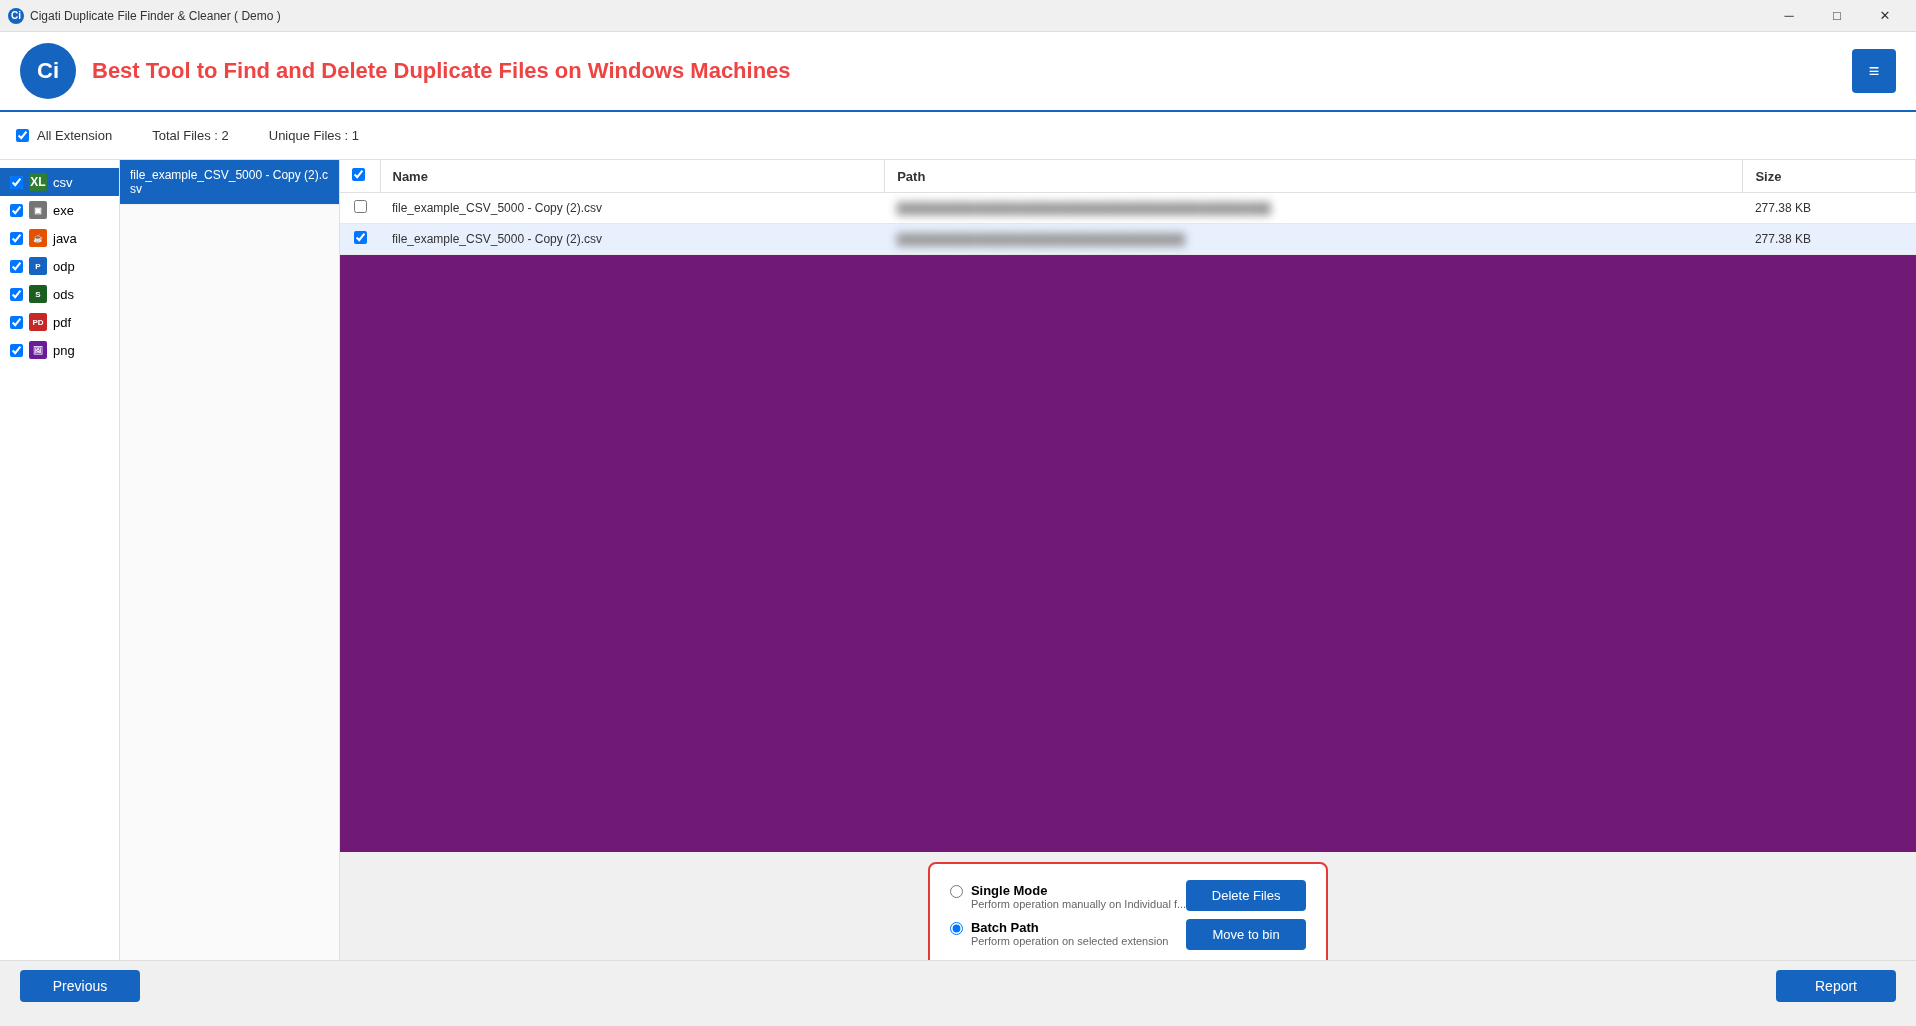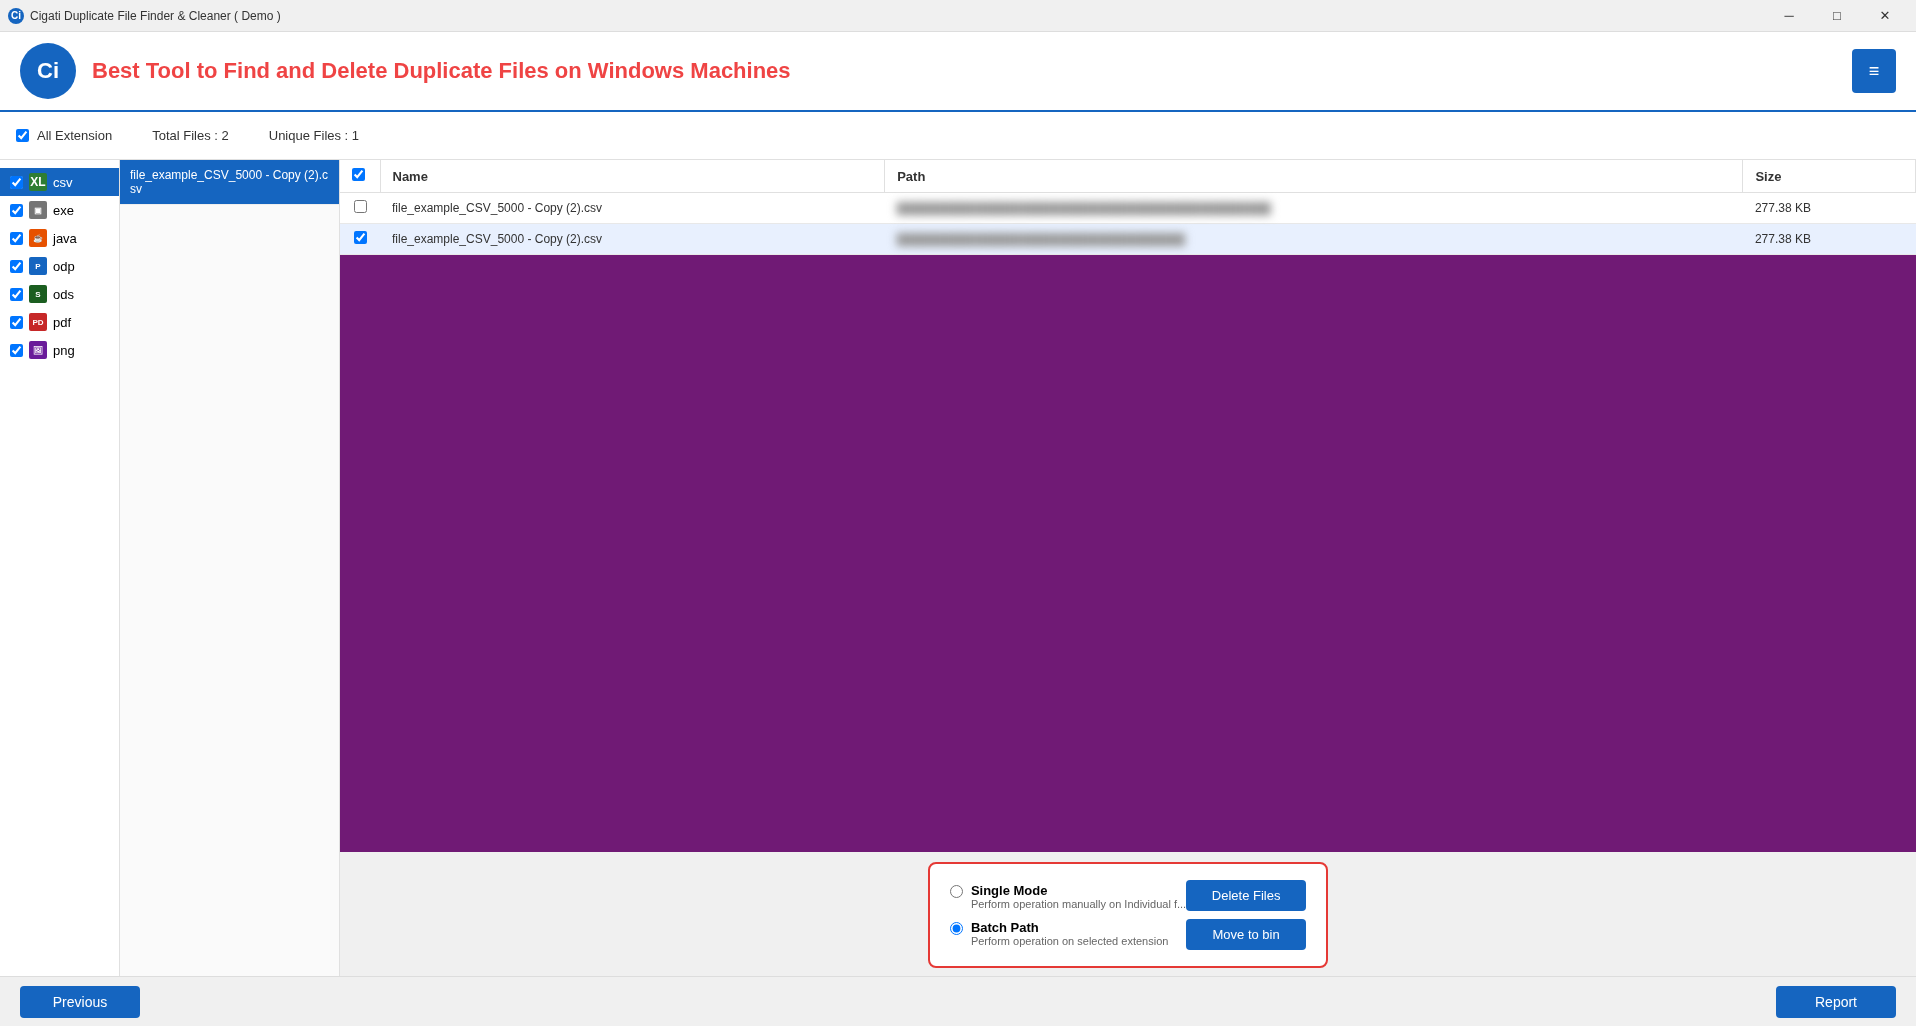--- a/index.html
+++ b/index.html
@@ -230,21 +230,21 @@
     
     .bottom-bar {
       height: 50px;
       background: #f0f0f0;
       border-top: 1px solid #ddd;
       display: flex;
       align-items: center;
       justify-content: space-between;
       padding: 0 20px;
       position: fixed;
-      bottom: 0;
+      bottom: 16px;
       width: 1916px;
     }
     .nav-btn {
       background: #1565c0;
       color: white;
       border: none;
       border-radius: 4px;
       padding: 8px 30px;
       font-size: 14px;
       cursor: pointer;

